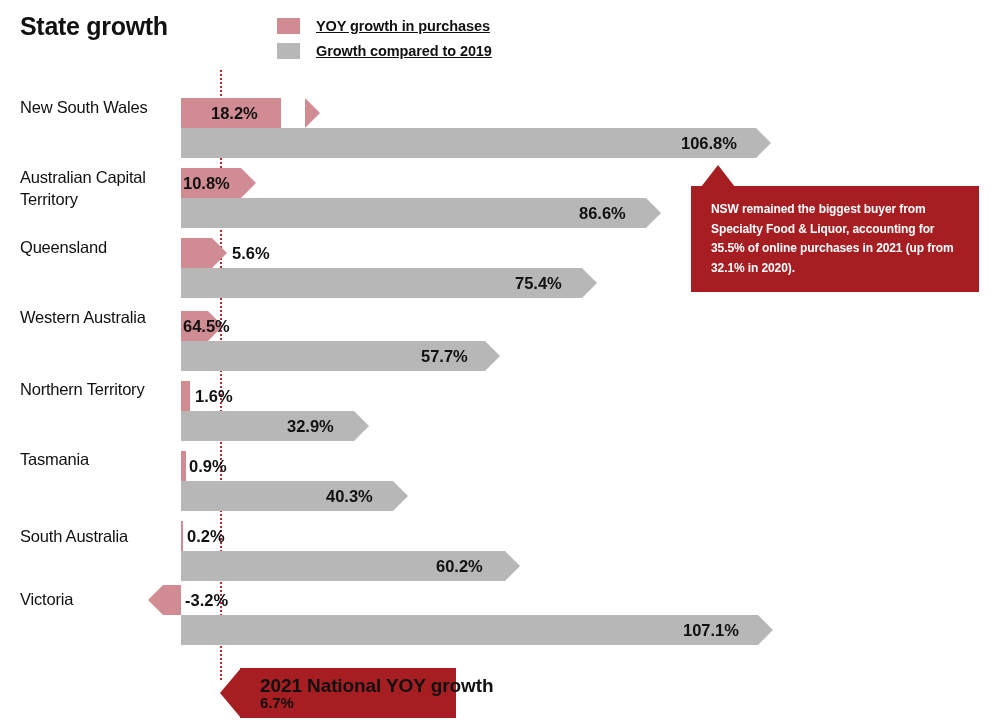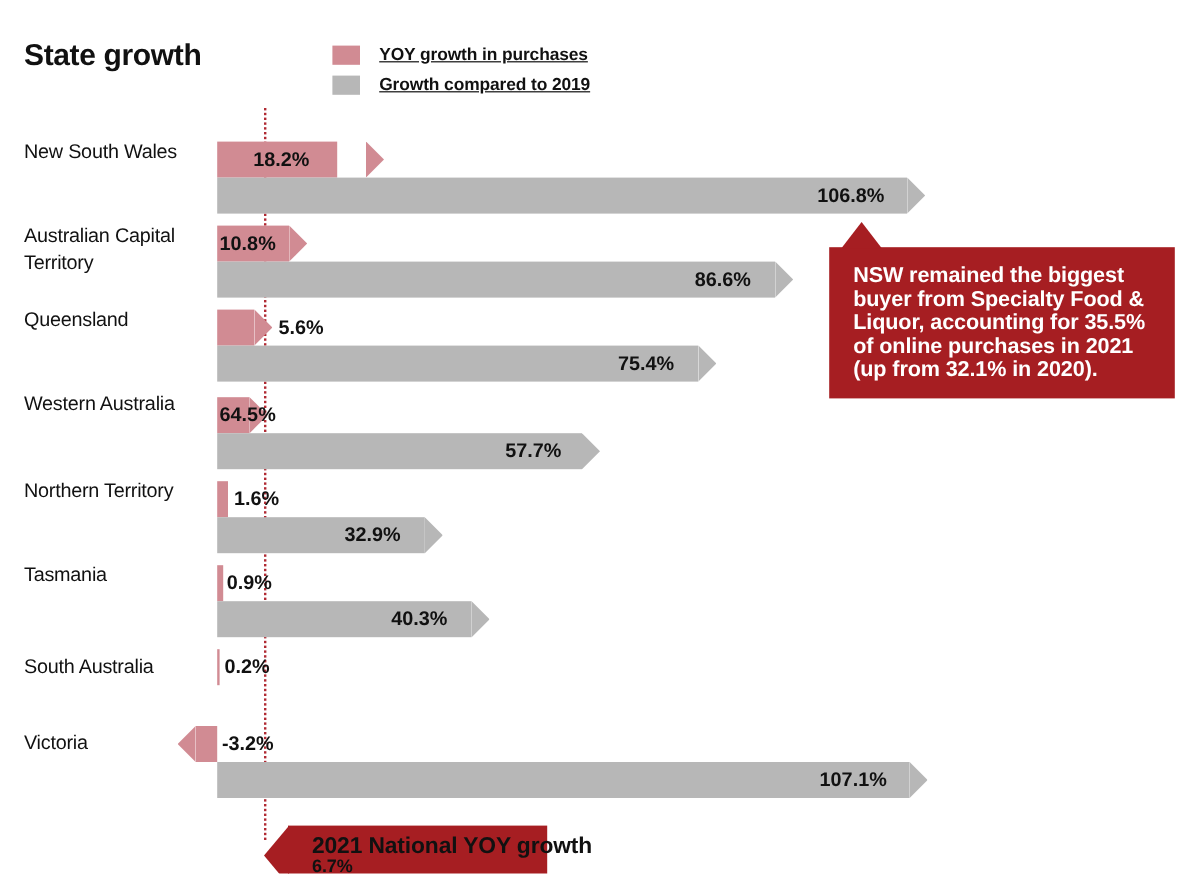--- a/index.html
+++ b/index.html
@@ -1,21 +1,21 @@
 <!DOCTYPE html>
 <html><head>
 <meta charset="utf-8">
 <style>
   html,body{margin:0;padding:0;}
   body{
     width:1001px;height:728px;background:#ffffff;
     font-family:"Liberation Sans","DejaVu Sans",sans-serif;
     color:#111111;overflow:hidden;position:relative;
   }
-  .canvas{position:absolute;inset:0;margin-top:20px;}
+  .canvas{position:absolute;inset:0;}
 
   
   .title{
     position:absolute;left:20px;top:12px;
     font-size:25px;font-weight:bold;letter-spacing:-0.3px;color:#111;
   }
   .legend{position:absolute;left:277px;top:15px;text-decoration:underline;}
   .legend-row{display:flex;align-items:center;height:21px;margin-bottom:4px;}
   .swatch{width:23px;height:16px;margin-right:16px;flex:none;}
   .legend-label{font-size:14.5px;font-weight:bold;color:#111;letter-spacing:-0.1px;}
@@ -48,21 +48,21 @@
 
   
   .callout{
     position:absolute;background:#a61e22;color:#ffffff;
   }
   .callout-notch{
     position:absolute;width:34px;height:22px;background:#a61e22;
     clip-path:polygon(50% 0,100% 100%,0 100%);
   }
   .callout-text{
-    font-size:18px;line-height:19.5px;font-weight:bold;letter-spacing:-0.1px;
+    font-size:12px;line-height:19.5px;font-weight:bold;letter-spacing:-0.1px;
     padding:14px 18px 14px 20px;
   }
 
   .nat-box{position:absolute;}
   .nat-body{
     position:absolute;left:20px;top:0;height:50px;background:#a61e22;
     color:#fff;
   }
   .nat-arrow{
     position:absolute;left:0;top:0;width:21px;height:50px;background:#a61e22;
@@ -166,20 +166,25 @@
     <div class="bar" style="left:181px;top:481px;width:212px;">
       <div class="bar-body" style="width:212px;background:#b7b7b7"></div>
       <div class="bar-tip tip-right" style="background:#b7b7b7"></div>
       <div class="bar-value" style="left:145px;">40.3%</div>
     </div>
 
     <div class="row-label" style="top:525px;">South Australia</div>
     <div class="bar" style="left:181px;top:521px;width:2px;">
       <div class="bar-body" style="width:2px;background:#d18b93"></div>
       <div class="bar-value" style="left:6px;">0.2%</div>
+    </div>
+    <div class="bar" style="left:181px;top:551px;width:324px;">
+      <div class="bar-body" style="width:324px;background:#b7b7b7"></div>
+      <div class="bar-tip tip-right" style="background:#b7b7b7"></div>
+      <div class="bar-value" style="left:255px;">60.2%</div>
     </div>
 
     <div class="row-label" style="top:588px;">Victoria</div>
     <div class="bar" style="left:163px;top:585px;width:18px;">
       <div class="bar-body" style="width:18px;background:#d18b93"></div>
       <div class="bar-tip tip-left" style="background:#d18b93"></div>
       <div class="bar-value" style="left:22px;">-3.2%</div>
     </div>
     <div class="bar" style="left:181px;top:615px;width:577px;">
       <div class="bar-body" style="width:577px;background:#b7b7b7"></div>

